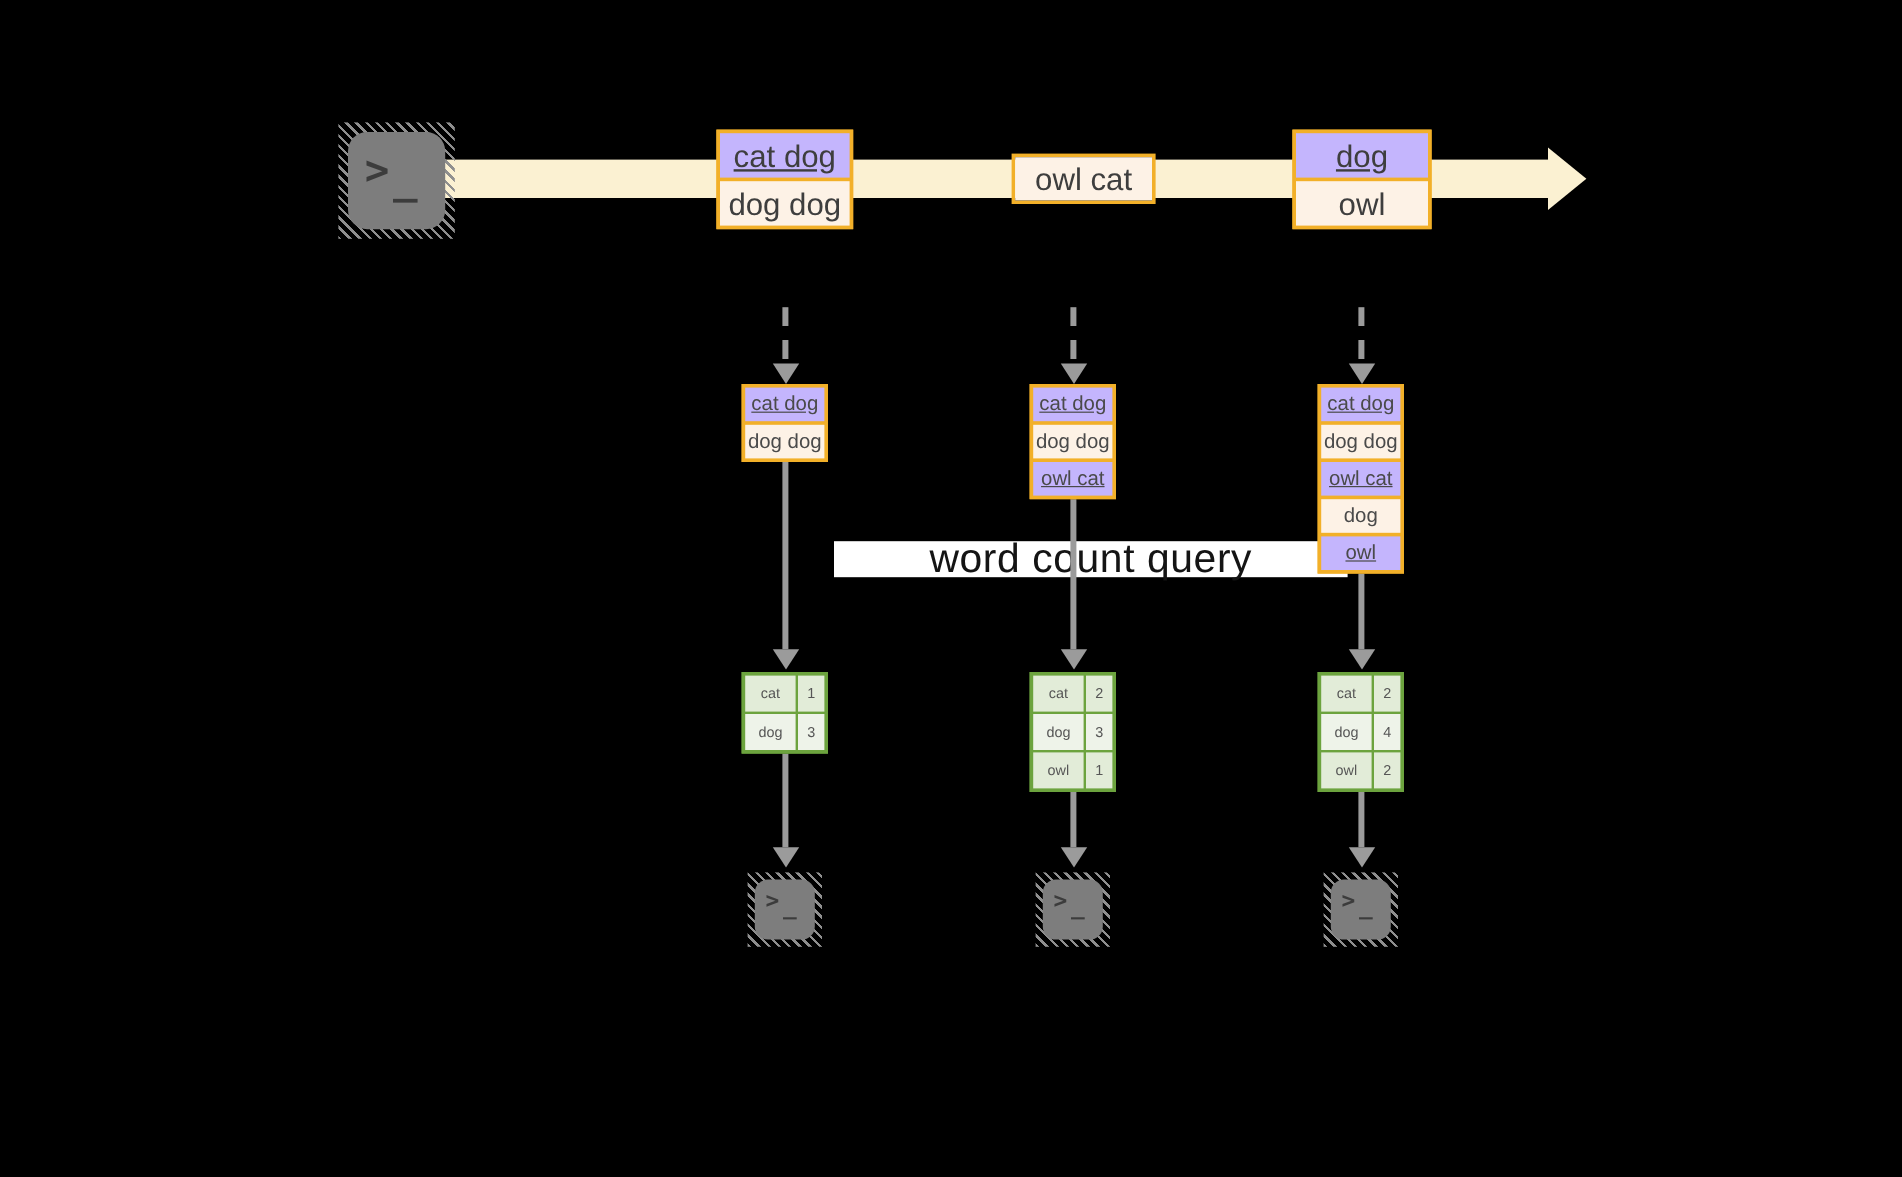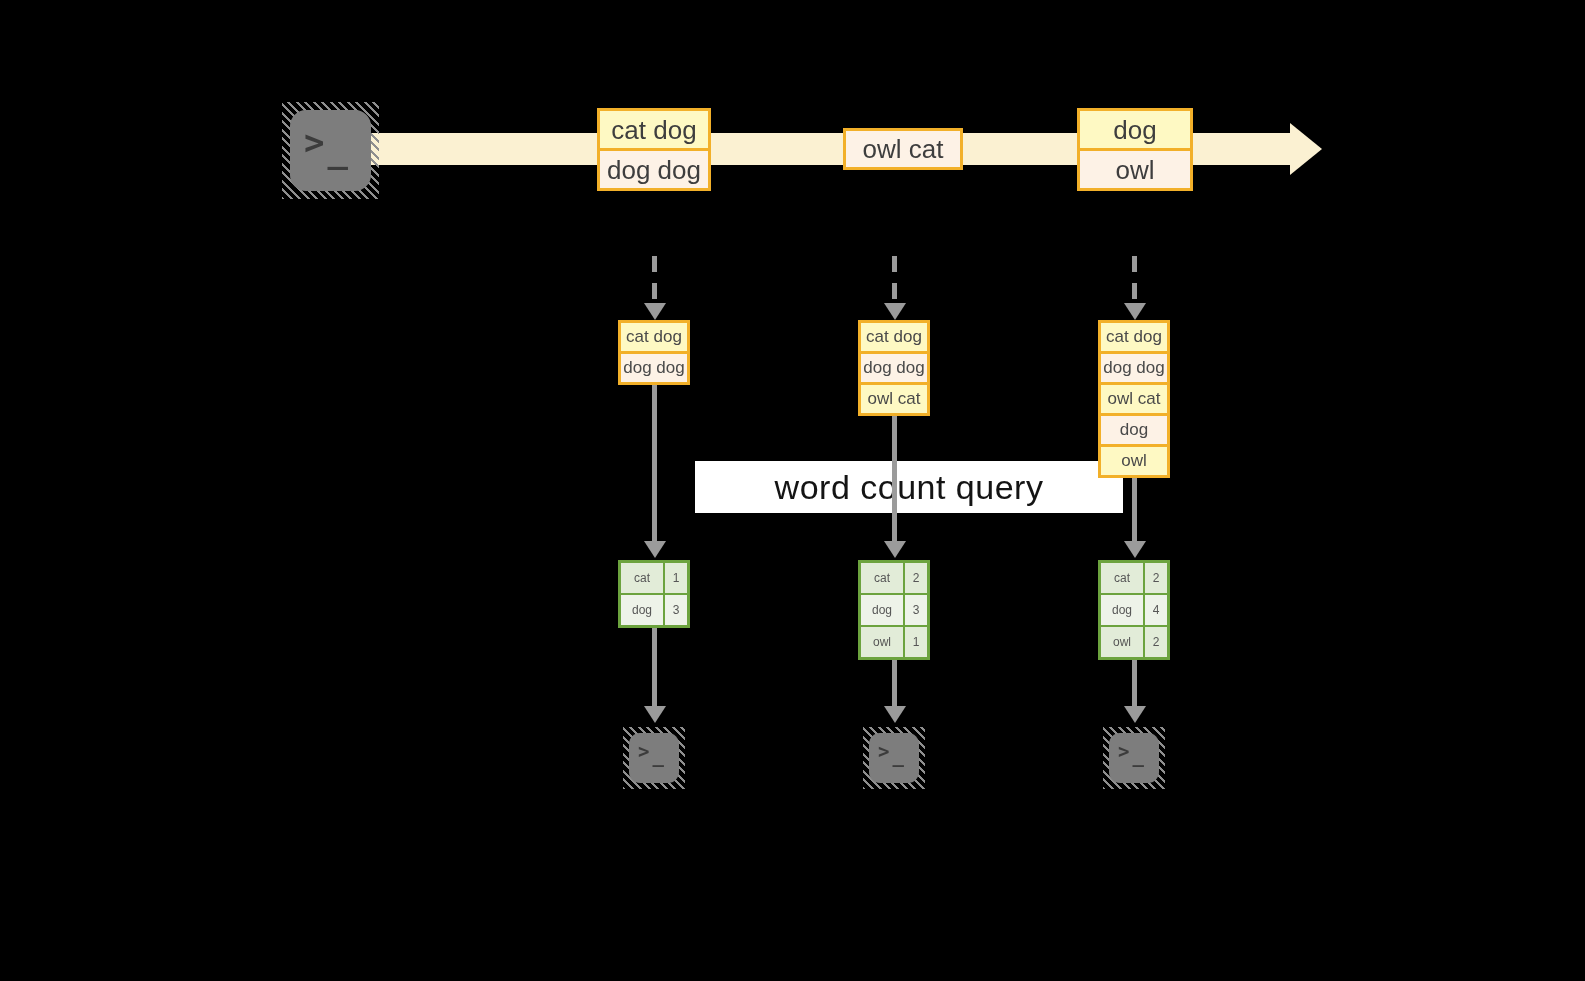--- a/index.html
+++ b/index.html
@@ -11,21 +11,21 @@
   .stream-head{position:absolute;left:1290px;top:123px;width:0;height:0;z-index:1;
                border-top:26px solid transparent;border-bottom:26px solid transparent;
                border-left:32px solid #fbf1d2;}
 
   
   .ebox{position:absolute;z-index:3;background:#f2b029;border:3px solid #f2b029;
         display:flex;flex-direction:column;gap:3px;box-sizing:border-box;}
   .ecell{display:flex;align-items:center;justify-content:center;
          font-size:26px;color:#3e3e3e;line-height:1;}
   .ecell.h37{height:37px;} .ecell.h36{height:36px;}
-  .fill-dark{background:#fef9c3;} .fill-light{background:#fdf2e6;}
+  .fill-dark{background:#c4b5fd;text-decoration:underline;} .fill-light{background:#fdf2e6;}
 
   
   .stack{position:absolute;z-index:3;width:72px;background:#f2b029;border:3px solid #f2b029;
          display:flex;flex-direction:column;gap:3px;box-sizing:border-box;}
   .scell{height:28px;display:flex;align-items:center;justify-content:center;
          font-size:17px;color:#4a4a4a;white-space:nowrap;}
 
   
   .ctable{position:absolute;z-index:3;width:72px;background:#6ca33e;border:3px solid #6ca33e;
           display:grid;grid-template-columns:42px 22px;gap:2px;box-sizing:border-box;}
@@ -35,21 +35,21 @@
 
   
   .vline{position:absolute;z-index:2;width:5px;background:#9b9b9b;}
   .vdash{position:absolute;z-index:2;width:5px;
          background:repeating-linear-gradient(to bottom,#9b9b9b 0 16px,transparent 16px 27px);}
   .vhead{position:absolute;z-index:2;width:0;height:0;
          border-left:11px solid transparent;border-right:11px solid transparent;
          border-top:17px solid #9b9b9b;}
 
   
-  .query-band{position:absolute;left:695px;top:461px;width:428px;height:52px;background:#fff;
+  .query-band{position:absolute;left:695px;top:451px;width:428px;height:30px;background:#fff;
               z-index:1;display:flex;align-items:center;justify-content:center;}
   .query-band span{font-size:34px;color:#141414;letter-spacing:.5px;}
 
   
   .term{position:absolute;z-index:3;
         background:repeating-linear-gradient(45deg,#8f8f8f 0 2px,transparent 2px 6px);}
   .term-inner{position:absolute;background:#7d7d7d;}
   .term.big{left:282px;top:102px;width:97px;height:97px;}
   .term.big .term-inner{inset:8px;border-radius:16px;}
   .term.small{width:62px;height:62px;}

